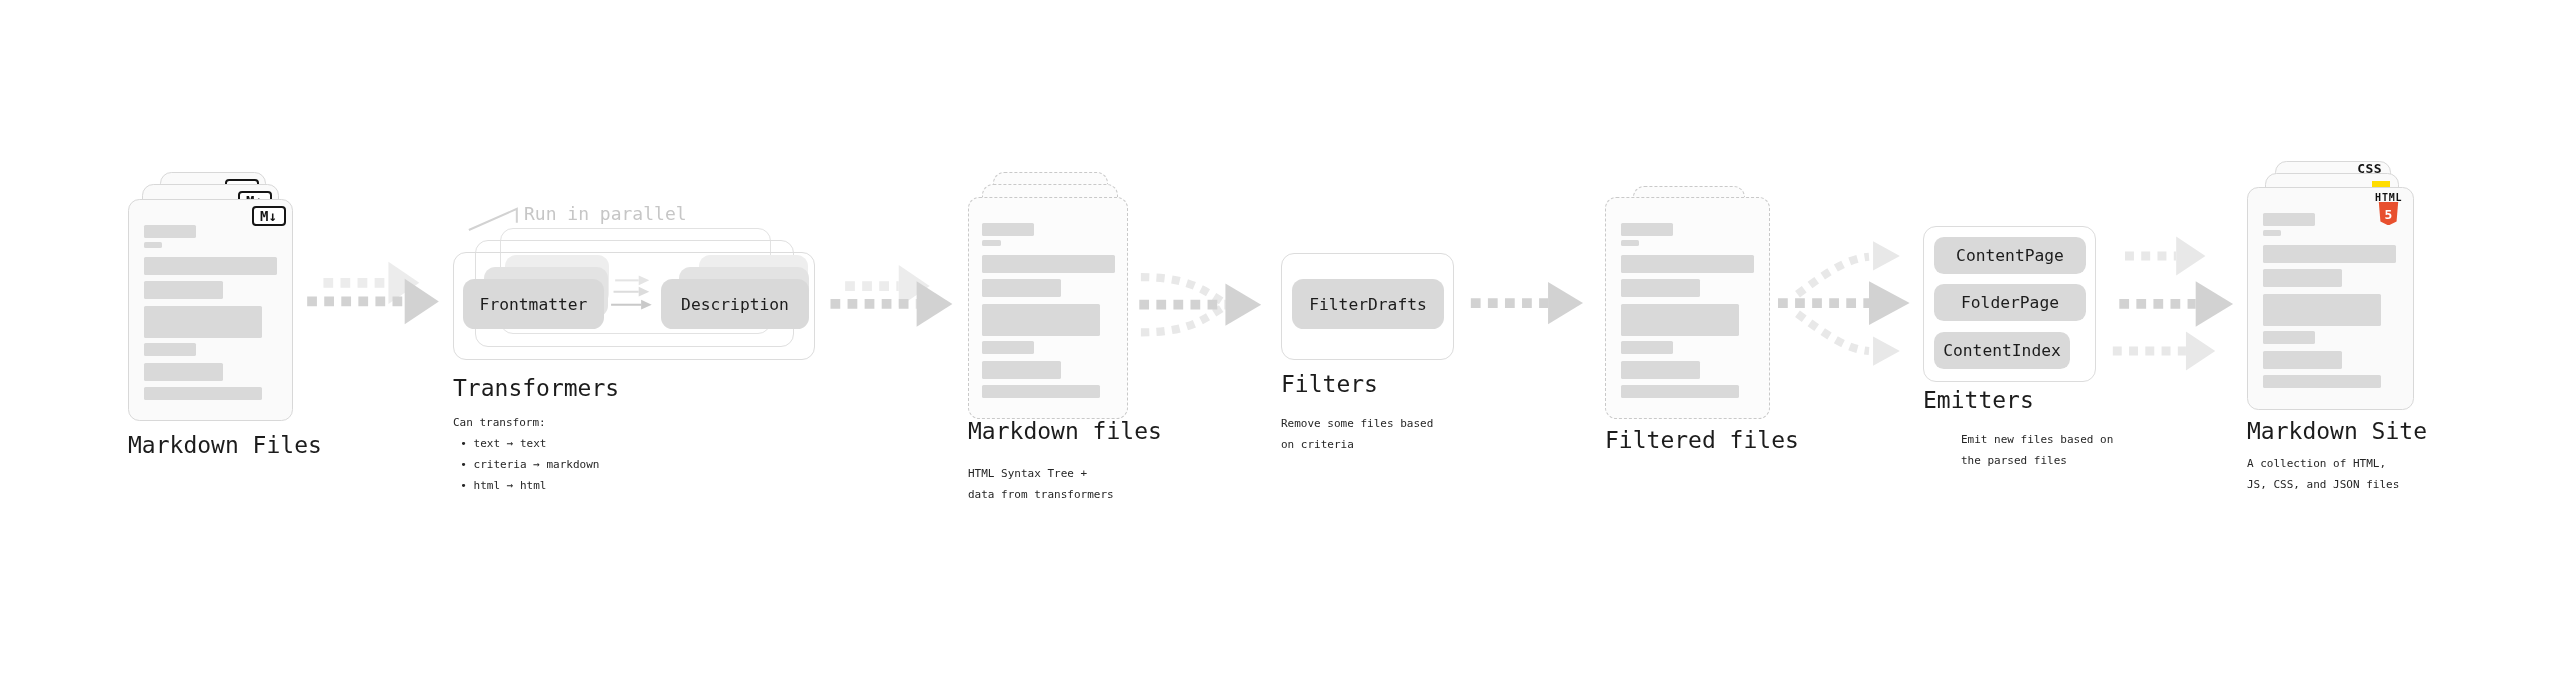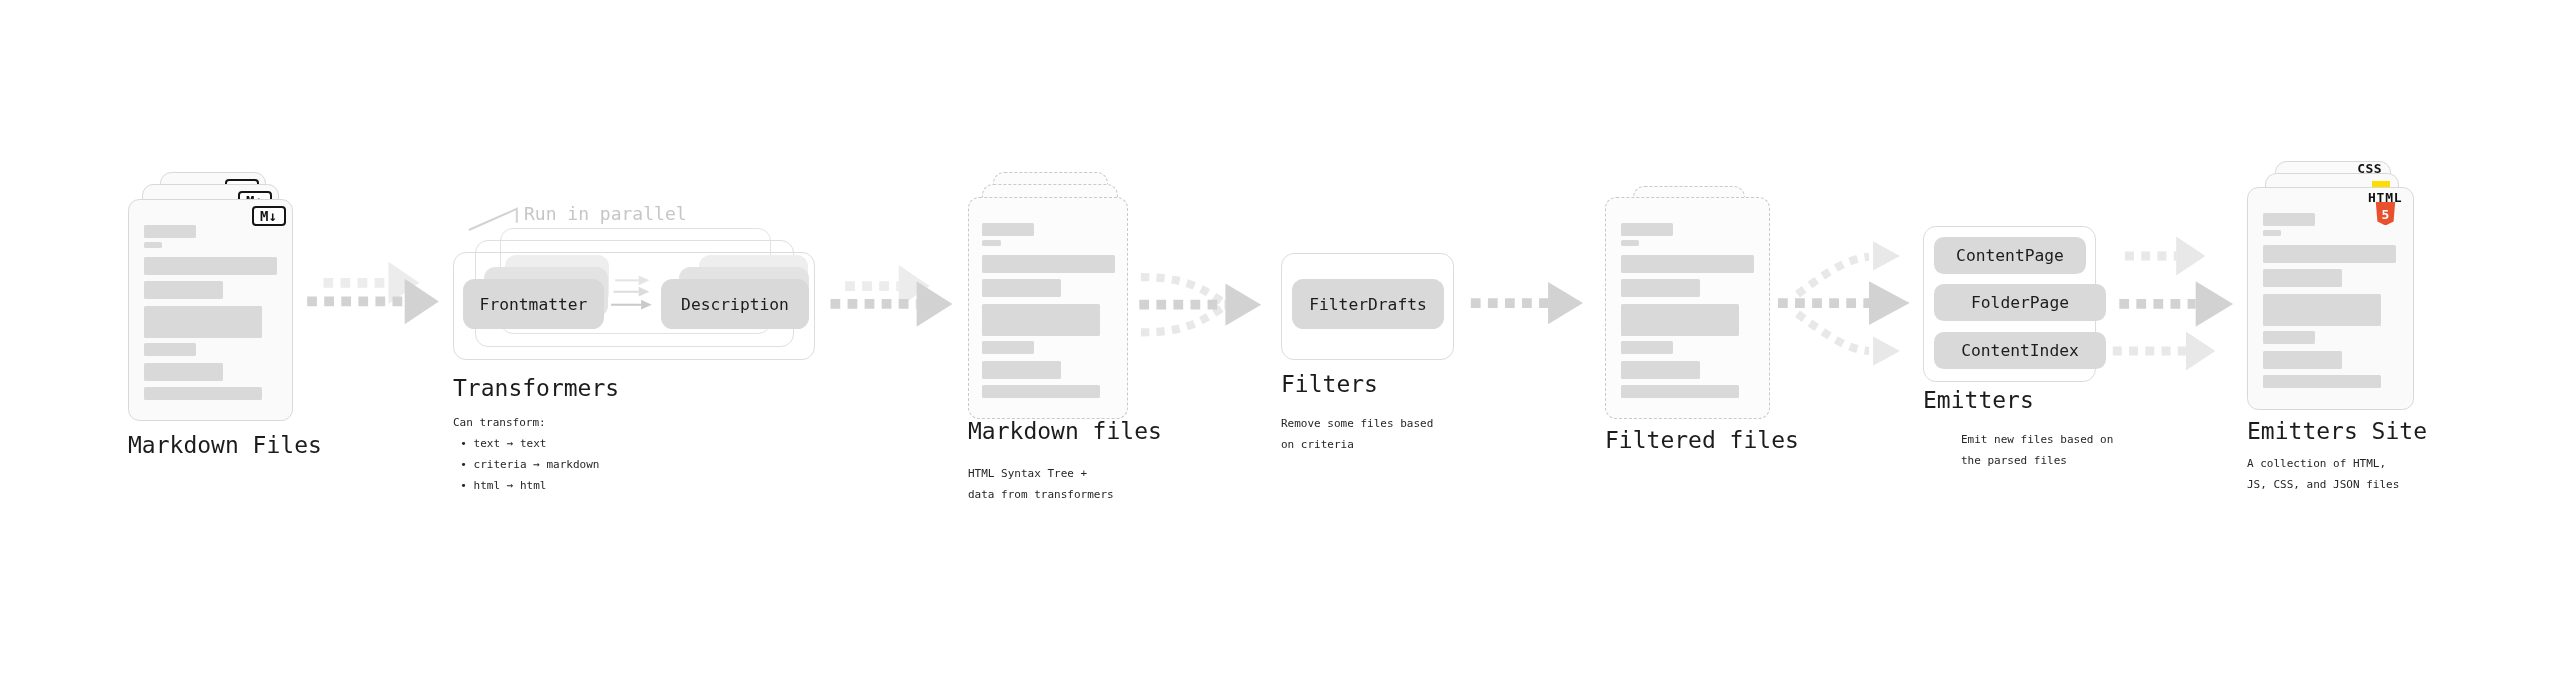--- a/index.html
+++ b/index.html
@@ -42,21 +42,21 @@
   .desc .bullet{padding-left:7.3px;}
   .desc .bullet::before{content:"\2022\00a0";}
   .annotation{
     position:absolute;font-size:18px;color:var(--muted-text);white-space:nowrap;
   }
   .cssicon{position:absolute;right:8.1px;top:3.3px;text-align:center;}
   .cssicon .t{font-size:13px;font-weight:bold;color:#111;line-height:7.3px;letter-spacing:0.4px;}
   .cssicon .u{width:14.6px;height:3.3px;background:var(--css-blue);border-radius:0.8px;margin:0.8px auto 0;}
   .jsicon{position:absolute;right:8.1px;top:6.5px;width:18px;height:8.1px;background:var(--js-yellow);}
   .html5icon{position:absolute;right:10.6px;top:4.9px;text-align:center;}
-  .html5icon .t{font-size:13px;font-weight:bold;color:#111;line-height:9px;letter-spacing:0.8px;}
+  .html5icon .t{font-size:10px;font-weight:bold;color:#111;line-height:9px;letter-spacing:0.8px;}
 </style>
 </head>
 <body>
 
 <div class="canvas">
 
   <svg class="arrows" width="2576" height="681" viewBox="0 0 3170 838">
 
     <g>
       <line x1="398" y1="348" x2="478" y2="348" style="stroke:var(--arrow-ghost);stroke-width:12;stroke-dasharray:12 9"></line>
@@ -210,22 +210,22 @@
           <div class="bar" style="width: 79px; height: 18px; margin-top: 6.5px;"></div>
           <div class="bar" style="width: 118px; height: 13px; margin-top: 6.5px;"></div>
         </div>
     </div>
     <div class="label" style="left:1605px;top:427px;">Filtered files</div>
   </section>
 
   <section>
     <div class="containerbox" style="left:1923px;top:226px;width:173px;height:156px;"></div>
     <div class="chip" style="left:1934px;top:237px;width:152px;height:37px;border-radius:9.8px;">ContentPage</div>
-    <div class="chip" style="left:1934px;top:284px;width:172px;height:37px;border-radius:9.8px;">FolderPage</div>
-    <div class="chip" style="left:1934px;top:332px;width:172px;height:37px;border-radius:9.8px;">ContentIndex</div>
+    <div class="chip" style="left:1934px;top:284px;width:152px;height:37px;border-radius:9.8px;">FolderPage</div>
+    <div class="chip" style="left:1934px;top:332px;width:136px;height:37px;border-radius:9.8px;">ContentIndex</div>
     <div class="title" style="left:1923px;top:387px;">Emitters</div>
     <div class="desc" style="left:1923px;top:429px;margin-left:38px;">
       <div>Emit new files based on</div>
       <div>the parsed files</div>
     </div>
   </section>
 
   <section>
     <div class="doc" style="left:2275px;top:161px;width:116px;height:223px;">
       <div class="cssicon">
@@ -248,21 +248,21 @@
           <div class="bar" style="width: 52px; height: 13px; margin-top: 0px;"></div>
           <div class="bar" style="width: 18.7px; height: 5.7px; margin-top: 4.1px;"></div>
           <div class="bar" style="width: 133px; height: 18px; margin-top: 9px;"></div>
           <div class="bar" style="width: 79px; height: 18px; margin-top: 6.5px;"></div>
           <div class="bar" style="width: 118px; height: 32px; margin-top: 6.5px;"></div>
           <div class="bar" style="width: 52px; height: 13px; margin-top: 5.7px;"></div>
           <div class="bar" style="width: 79px; height: 18px; margin-top: 6.5px;"></div>
           <div class="bar" style="width: 118px; height: 13px; margin-top: 6.5px;"></div>
         </div>
     </div>
-    <div class="label" style="left:2247px;top:418px;">Emitters Site</div>
+    <div class="label" style="left:2247px;top:418px;">Markdown Site</div>
     <div class="desc" style="left:2247px;top:453px;">
       <div>A collection of HTML,</div>
       <div>JS, CSS, and JSON files</div>
     </div>
   </section>
 
 </div>
 
 
 </body></html>

